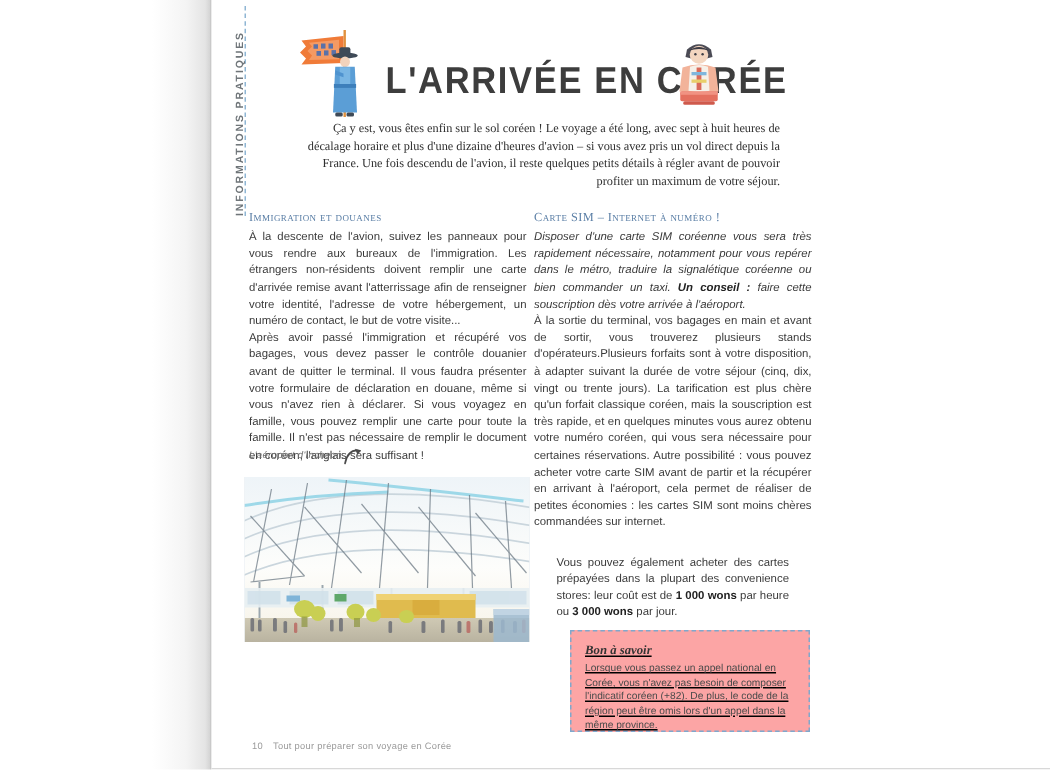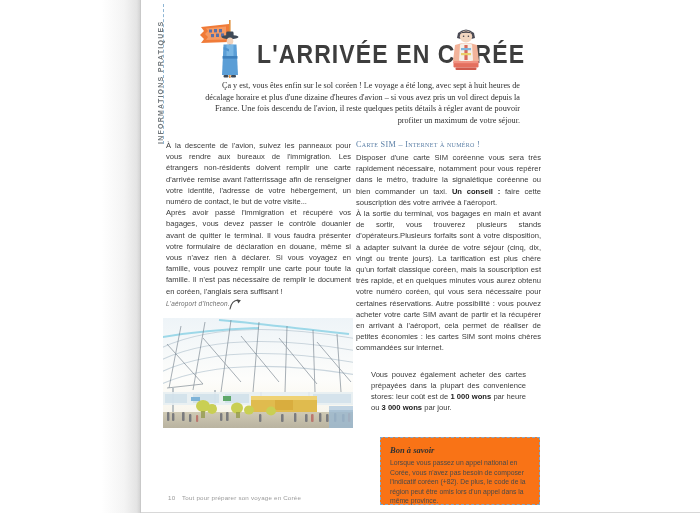--- a/index.html
+++ b/index.html
@@ -97,25 +97,26 @@
     position:absolute;left:228px;top:296px;width:20px;height:16px;
   }
   
   .photo{
     position:absolute;left:163px;top:318px;width:190px;height:110px;
     overflow:hidden;background:#dfe7ee;
   }
   .photo svg{display:block;}
   
   .note{
-    position:absolute;left:380px;top:437px;width:160px;height:68px;
+    position:absolute;left:380px;top:420px;width:160px;height:68px;
     border:1.4px dashed #7fa8cc;
     box-sizing:border-box;
     padding:7px 9px 0 9px;
-    background:#f97316;
+    background:#fca5a5;
+    text-decoration:underline;
   }
   .note-title{
     font-family:"Liberation Serif", serif;
     font-size:8.5px;font-style:italic;font-weight:700;
     color:#333;margin-bottom:3px;
   }
   .note-body{
     font-size:6.8px;line-height:9.6px;color:#4a4a4a;
     font-family:"Liberation Sans", sans-serif;
   }
@@ -200,20 +201,21 @@
 
       <rect x="7.5" y="37" width="25" height="6.5" rx="1.2" fill="#e4705f"></rect>
       <rect x="7.5" y="37" width="25" height="2.2" fill="#f19282"></rect>
       <rect x="9.5" y="43.5" width="21" height="2.4" rx="1" fill="#cf5a4c"></rect>
     </svg>
   </div>
 
   <div class="intro">Ça y est, vous êtes enfin sur le sol coréen ! Le voyage a été long, avec sept à huit heures de décalage horaire et plus d'une dizaine d'heures d'avion – si vous avez pris un vol direct depuis la France. Une fois descendu de l'avion, il reste quelques petits détails à régler avant de pouvoir profiter un maximum de votre séjour.</div>
 
   <div class="col col-left">
+    <div class="col-head">Immigration et douanes</div>
     <div class="col-body">
       <p style="margin:0 0 0 0;">À la descente de l'avion, suivez les panneaux pour vous rendre aux bureaux de l'immigration. Les étrangers non-résidents doivent remplir une carte d'arrivée remise avant l'atterrissage afin de renseigner votre identité, l'adresse de votre hébergement, un numéro de contact, le but de votre visite...</p>
       <p style="margin:0;">Après avoir passé l'immigration et récupéré vos bagages, vous devez passer le contrôle douanier avant de quitter le terminal. Il vous faudra présenter votre formulaire de déclaration en douane, même si vous n'avez rien à déclarer. Si vous voyagez en famille, vous pouvez remplir une carte pour toute la famille. Il n'est pas nécessaire de remplir le document en coréen, l'anglais sera suffisant !</p>
     </div>
   </div>
 
   <div class="caption">L'aéroport d'Incheon.</div>
   <svg class="caption-arrow" viewBox="0 0 20 16">
     <path d="M2 13 Q4 3 12 4.5" fill="none" stroke="#4a4a4a" stroke-width="1.1" stroke-linecap="round"></path>
     <path d="M12.6 4.4 L8.6 3.2 L10.4 7.4 Z" fill="#4a4a4a"></path>
@@ -321,21 +323,21 @@
       </g>
 
       <rect x="166" y="88" width="24" height="22" fill="#9cb9cf" opacity="0.85"></rect>
       <rect x="166" y="88" width="24" height="4" fill="#c3d6e4" opacity="0.9"></rect>
     </svg>
   </div>
 
   <div class="col col-right">
     <div class="col-head">Carte SIM – Internet à numéro !</div>
     <div class="col-body">
-      <p style="margin:0;"><span>Disposer d'une carte SIM coréenne vous sera très rapidement nécessaire, notamment pour vous repérer dans le métro, traduire la signalétique coréenne ou bien commander un taxi. </span><b>Un conseil :</b><span> faire cette souscription dès votre arrivée à l'aéroport.</span></p>
+      <p style="margin:0;font-style:italic;"><span>Disposer d'une carte SIM coréenne vous sera très rapidement nécessaire, notamment pour vous repérer dans le métro, traduire la signalétique coréenne ou bien commander un taxi. </span><b>Un conseil :</b><span> faire cette souscription dès votre arrivée à l'aéroport.</span></p>
       <p style="margin:0;">À la sortie du terminal, vos bagages en main et avant de sortir, vous trouverez plusieurs stands d'opérateurs.Plusieurs forfaits sont à votre disposition, à adapter suivant la durée de votre séjour (cinq, dix, vingt ou trente jours). La tarification est plus chère qu'un forfait classique coréen, mais la souscription est très rapide, et en quelques minutes vous aurez obtenu votre numéro coréen, qui vous sera nécessaire pour certaines réservations. Autre possibilité : vous pouvez acheter votre carte SIM avant de partir et la récupérer en arrivant à l'aéroport, cela permet de réaliser de petites économies : les cartes SIM sont moins chères commandées sur internet.</p>
       <p style="margin:15px;"><span>Vous pouvez également acheter des cartes prépayées dans la plupart des convenience stores: leur coût est de </span><b>1 000 wons</b><span> par heure ou </span><b>3 000 wons</b><span> par jour.</span></p>
     </div>
   </div>
 
   <div class="note">
     <div class="note-title">Bon à savoir</div>
     <div class="note-body">Lorsque vous passez un appel national en Corée, vous n'avez pas besoin de composer l'indicatif coréen (+82). De plus, le code de la région peut être omis lors d'un appel dans la même province.</div>
   </div>
 

